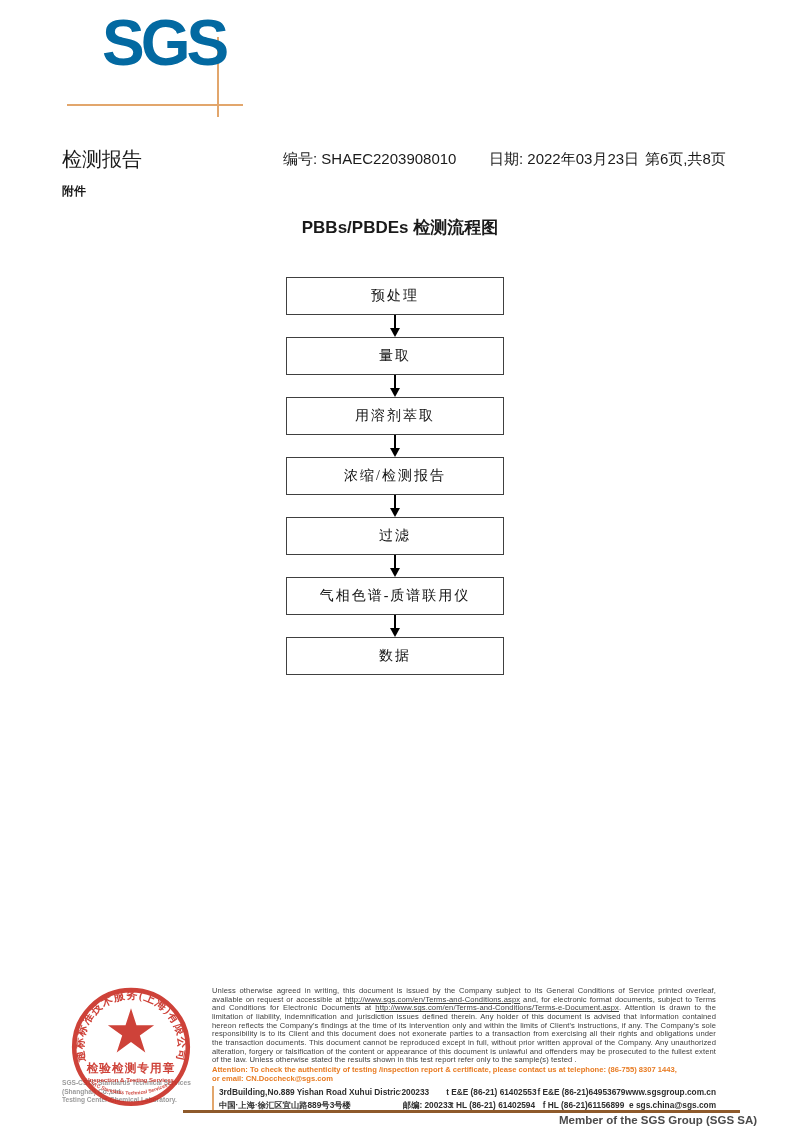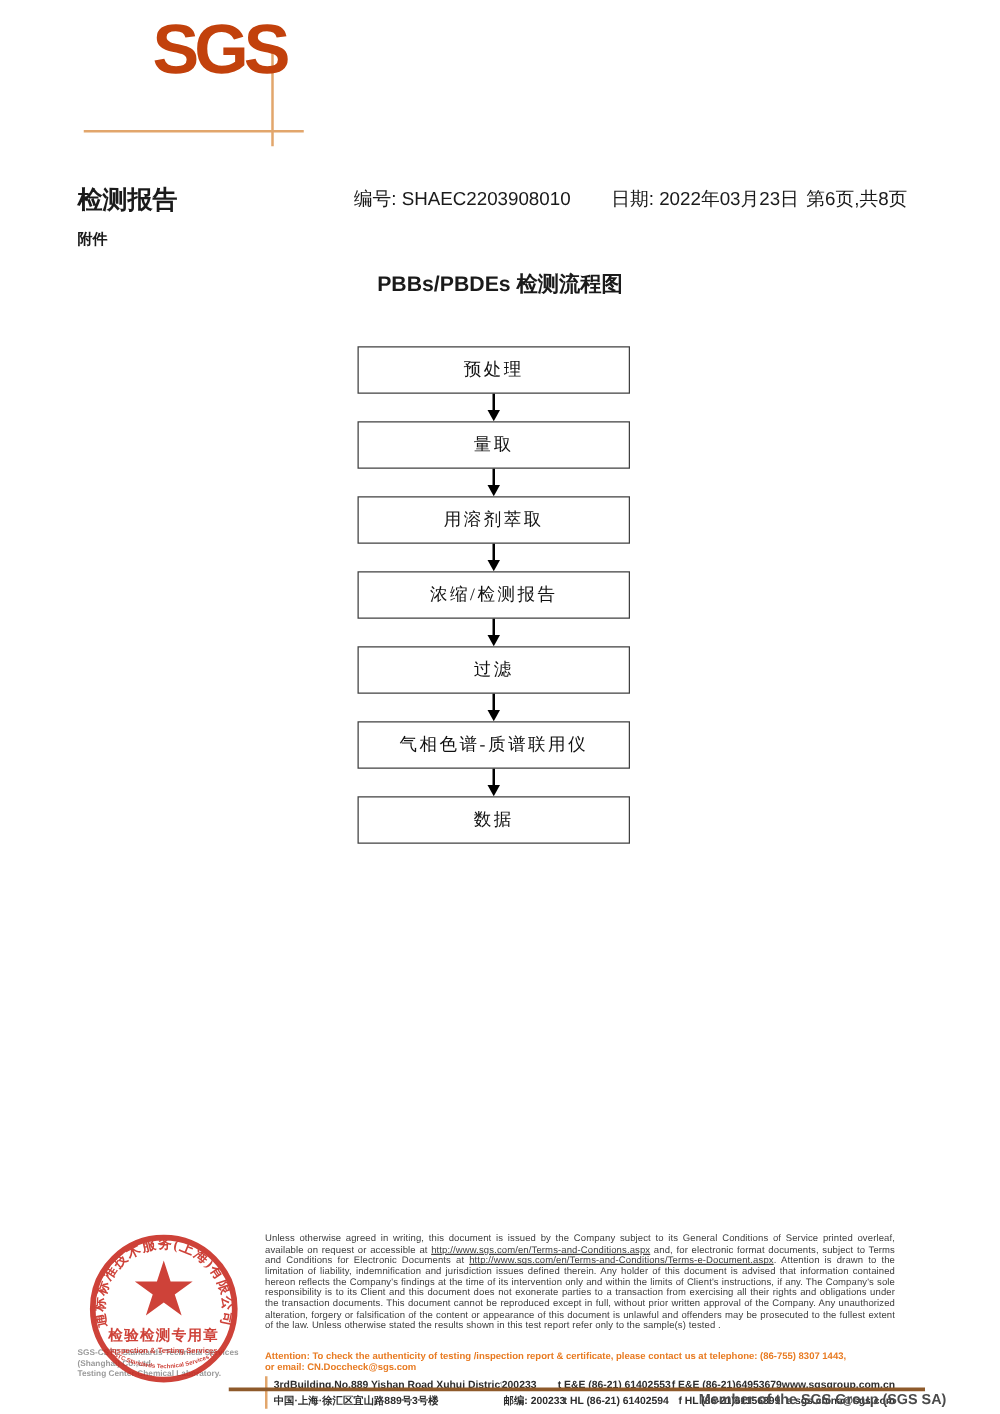--- a/index.html
+++ b/index.html
@@ -7,27 +7,27 @@
   .page {
     position:relative; width:800px; height:1131px; background:#fff;
     font-family:"Liberation Sans", sans-serif; color:#1a1a1a; overflow:hidden;
   }
 
   
   .logo-wrap { position:absolute; left:62px; top:20px; width:200px; height:120px; }
   .logo-text {
     position:absolute; left:40px; top:-14px;
     font-family:"Liberation Sans", sans-serif; font-weight:bold;
-    font-size:56px; letter-spacing:-4px; color:#c2410c;margin-left:20px;
+    font-size:64px; letter-spacing:-4px; color:#0369a1;
   }
   .logo-hline { position:absolute; left:5px; top:84px; width:176px; height:2px; background:#e2a66c; }
   .logo-vline { position:absolute; left:155px; top:17px; width:2px; height:80px; background:#e2a66c; }
 
   
-  .hdr-title { position:absolute; left:62px; top:146px; font-size:20px; font-weight:bold; font-family:"Liberation Serif", serif; }
+  .hdr-title { position:absolute; left:62px; top:146px; font-size:20px; font-weight:normal; font-family:"Liberation Serif", serif; }
   .hdr-no    { position:absolute; left:283px; top:150px; font-size:15px; }
   .hdr-date  { position:absolute; left:489px; top:150px; font-size:15px; }
   .hdr-page  { position:absolute; left:645px; top:150px; font-size:15px; }
   .hdr-attach{ position:absolute; left:62px; top:183px; font-size:12px; font-weight:bold; font-family:"Liberation Serif", serif; }
 
   
   .fc-title { position:absolute; left:0; top:216px; width:800px; text-align:center;
               font-size:17px; font-weight:bold; }
   .flowchart { position:absolute; left:286px; top:277px; width:218px;
                display:flex; flex-direction:column; }
@@ -47,21 +47,21 @@
     font-size:6.6px; line-height:8.5px; color:#9b9b9b; font-weight:bold; z-index:1;
   }
   .stamp { position:absolute; left:60px; top:982px; width:142px; height:142px; z-index:2; opacity:.88; }
 
   .footer-right { position:absolute; left:212px; top:987px; width:504px; }
   .disclaimer {
     font-size:7.6px; line-height:8.65px; font-weight:normal; color:#3d3d3d;
     text-align:justify; letter-spacing:.1px;
   }
   .disclaimer .lnk { text-decoration:underline; }
-  .attention { margin-top:16px; font-size:7.6px; line-height:8.6px; font-weight:bold; color:#e87b22; }
+  .attention { margin-top:1px; font-size:7.6px; line-height:8.6px; font-weight:bold; color:#e87b22; }
   .addr-block {
     margin-top:3px; border-left:2px solid #e2a66c; padding-left:5px;
   }
   .addr-row { display:flex; align-items:flex-start; font-size:8.3px; line-height:13px;
               font-weight:bold; color:#2e2e2e; white-space:nowrap; }
   .addr-row .c-addr { width:196px; overflow:hidden; }
   .addr-row .c-post { width:48px; }
   .addr-row .c-tel  { width:98px; }
   .addr-row .c-fax  { width:92px; }
   .addr-row .c-site { width:92px; }

